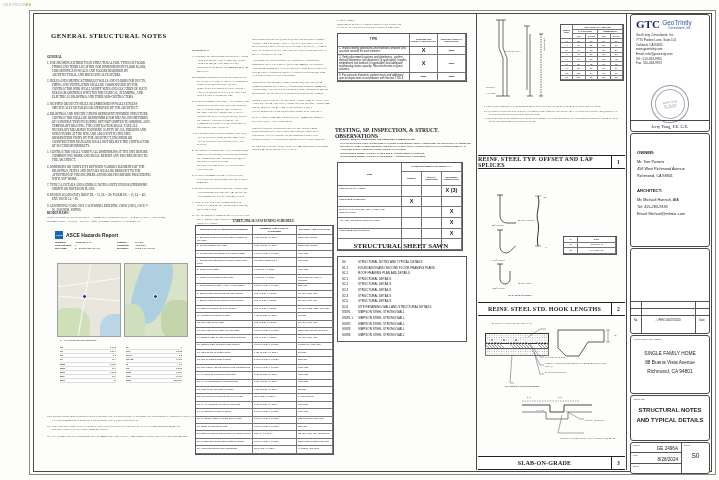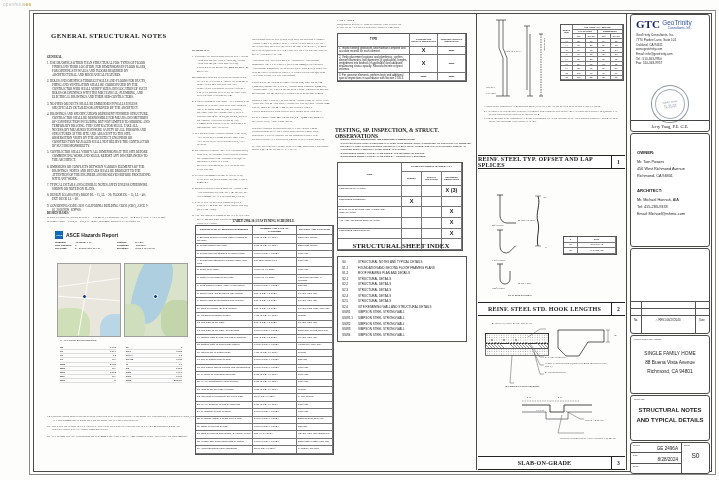--- a/index.html
+++ b/index.html
@@ -436,21 +436,21 @@
     <div class="cell center mark"></div>
     <div class="cell center mark"></div>
     <div class="cell center mark">X</div>
 
     <div class="cell" style="min-height:8px"></div>
     <div class="cell center mark"></div>
     <div class="cell center mark"></div>
     <div class="cell center mark"></div>
   </div>
 
-<div class="abs ser bold" style="left:342px;top:242px;width:118px;text-align:center;font-size:7px">STRUCTURAL SHEET INDEX</div>
+<div class="abs ser bold" style="left:342px;top:242px;width:118px;text-align:center;font-size:7px">STRUCTURAL SHEET SAWN</div>
 <div class="abs san" style="left:337px;top:256px;width:120px;border:0.8px solid #555;padding:3px 4px;font-size:3px;background:#fff">
 
     <div style="display:flex;margin-bottom:1.6px">
       <span style="width:16px">S0</span>
       <span>STRUCTURAL NOTES AND TYPICAL DETAILS</span>
     </div>
 
     <div style="display:flex;margin-bottom:1.6px">
       <span style="width:16px">S1.1</span>
       <span>FOUNDATION AND SECOND FLOOR FRAMING PLANS</span>

